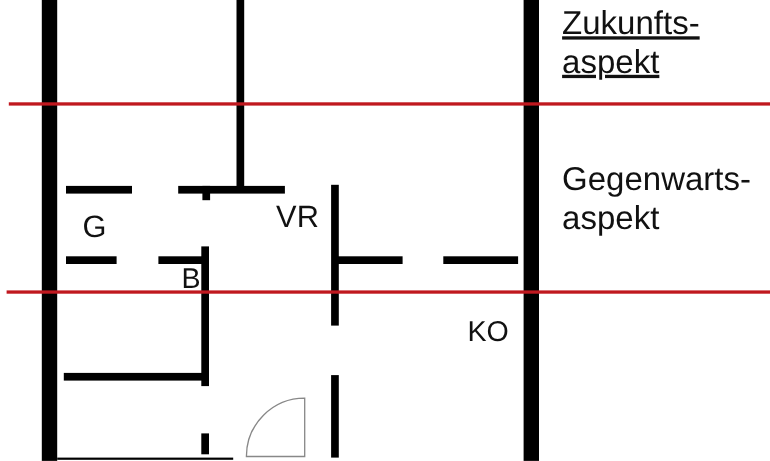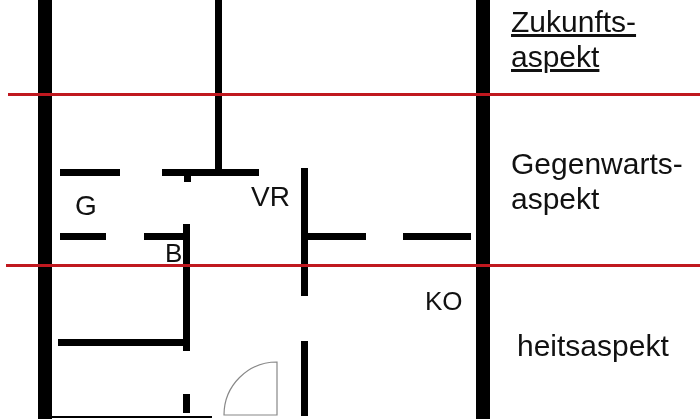--- a/index.html
+++ b/index.html
@@ -86,15 +86,14 @@
   
   <div class="aspect-label" style="left:511px; top:4px;text-decoration:underline;">
     <div>Zukunfts-</div>
     <div>aspekt</div>
   </div>
   <div class="aspect-label" style="left:511px; top:146px;">
     <div>Gegenwarts-</div>
     <div>aspekt</div>
   </div>
   <div class="aspect-label" style="left:517px; top:328px;">
-    <div>heitsaspekt</div>
   </div>
 </div>
 
 </body></html>

